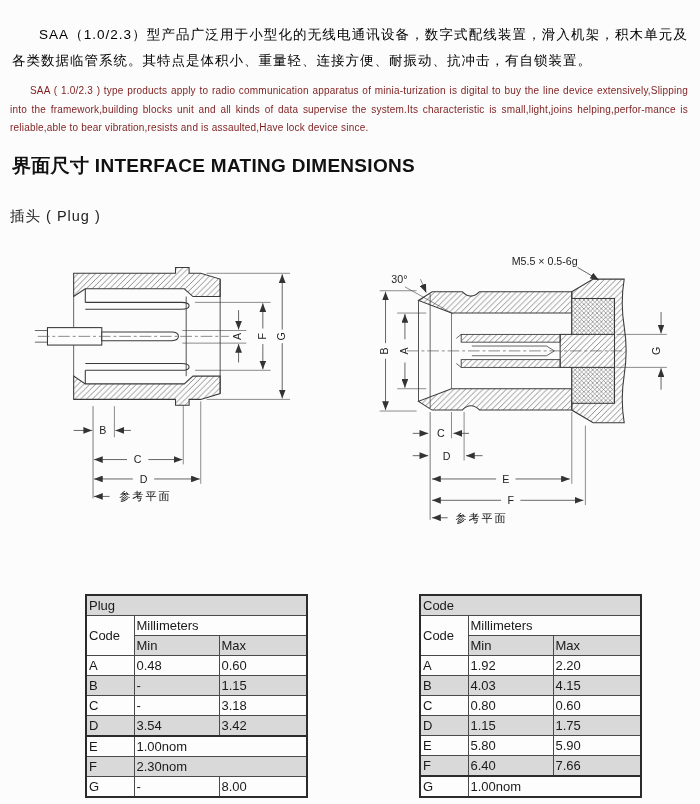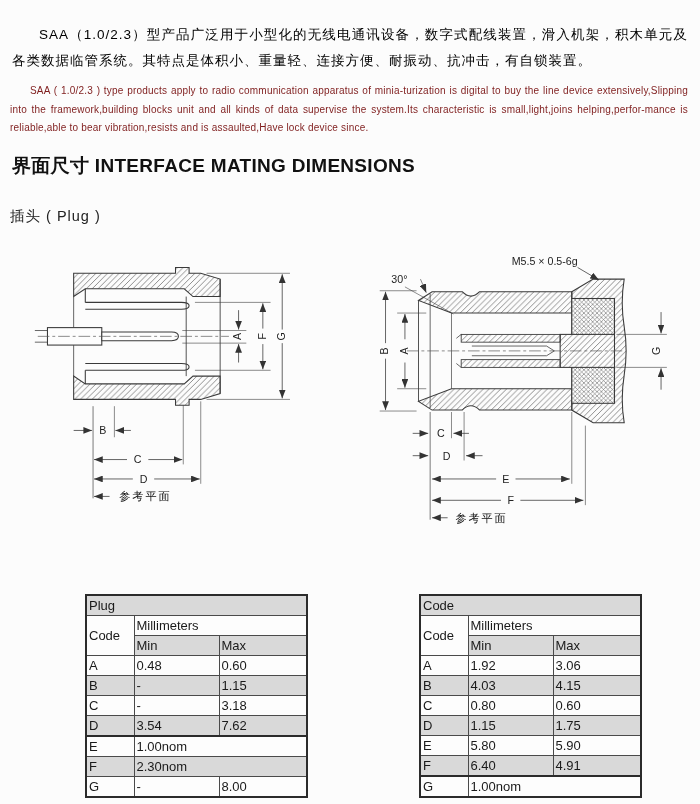--- a/index.html
+++ b/index.html
@@ -222,21 +222,21 @@
           <td>1.15</td>
         </tr>
         <tr>
           <td>C</td>
           <td>-</td>
           <td>3.18</td>
         </tr>
         <tr class="shade">
           <td>D</td>
           <td>3.54</td>
-          <td>7.62</td>
+          <td>3.42</td>
         </tr>
         <tr class="thick">
           <td>E</td>
           <td colspan="2">1.00nom</td>
         </tr>
         <tr class="shade">
           <td>F</td>
           <td colspan="2">2.30nom</td>
         </tr>
         <tr>
@@ -261,21 +261,21 @@
           <td rowspan="2">Code</td>
           <td colspan="2">Millimeters</td>
         </tr>
         <tr>
           <td class="shade">Min</td>
           <td class="shade">Max</td>
         </tr>
         <tr>
           <td>A</td>
           <td>1.92</td>
-          <td>3.06</td>
+          <td>2.20</td>
         </tr>
         <tr class="shade">
           <td>B</td>
           <td>4.03</td>
           <td>4.15</td>
         </tr>
         <tr>
           <td>C</td>
           <td>0.80</td>
           <td>0.60</td>
@@ -286,21 +286,21 @@
           <td>1.75</td>
         </tr>
         <tr>
           <td>E</td>
           <td>5.80</td>
           <td>5.90</td>
         </tr>
         <tr class="shade">
           <td>F</td>
           <td>6.40</td>
-          <td>4.91</td>
+          <td>7.66</td>
         </tr>
         <tr class="thick">
           <td>G</td>
           <td colspan="2">1.00nom</td>
         </tr>
       </tbody>
     </table>
   </div>
 
 </div>

